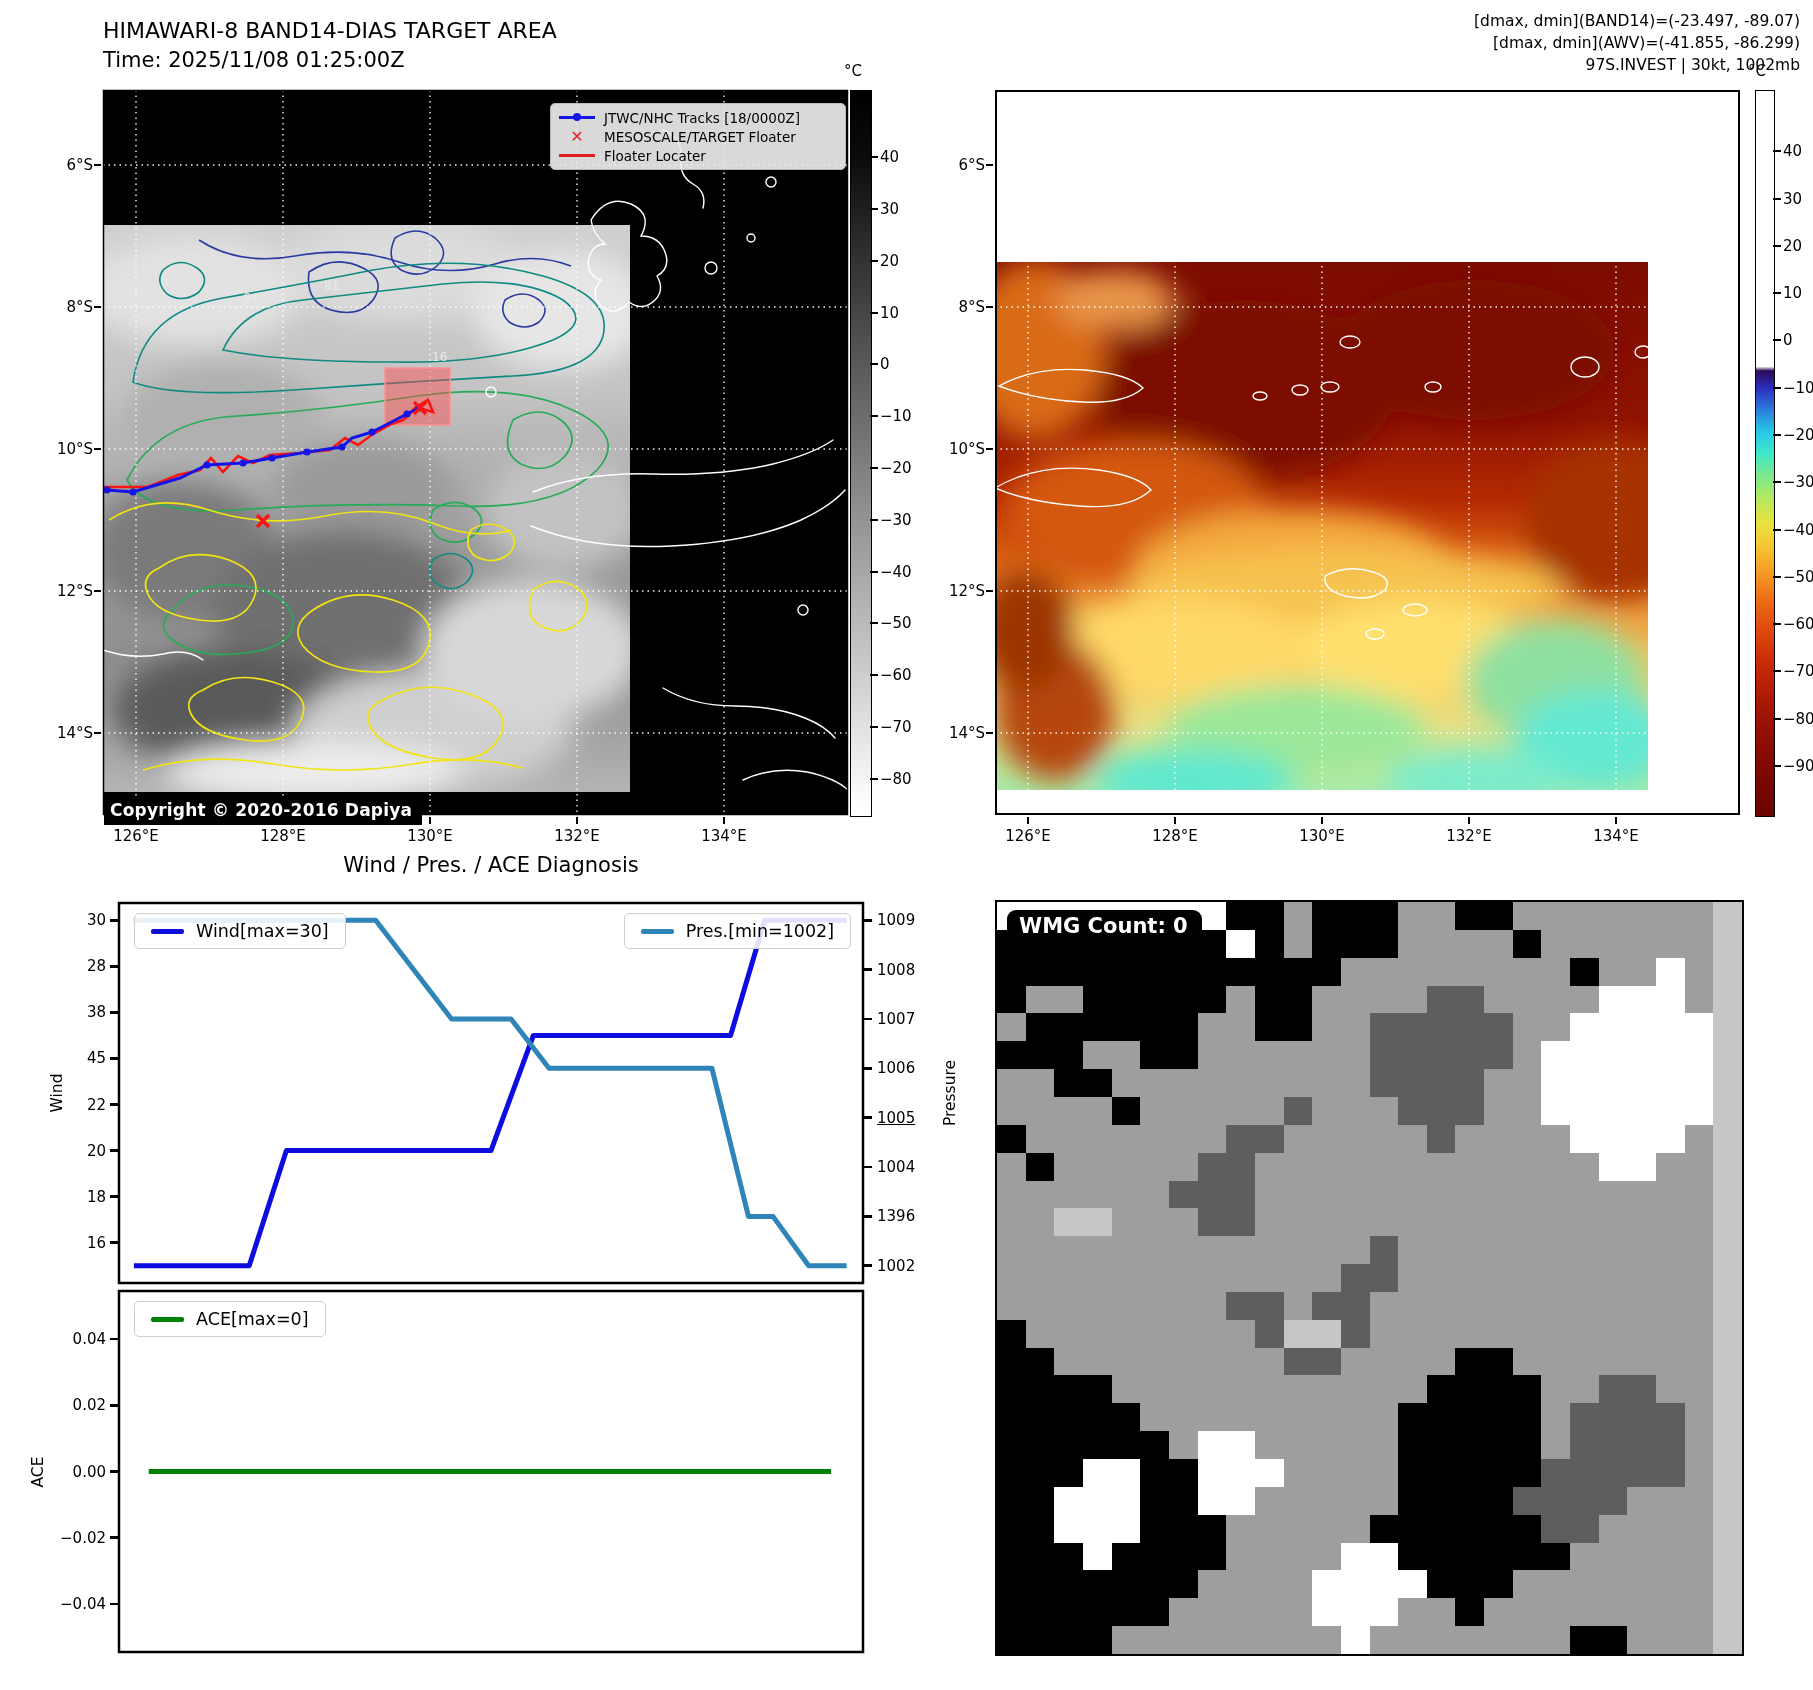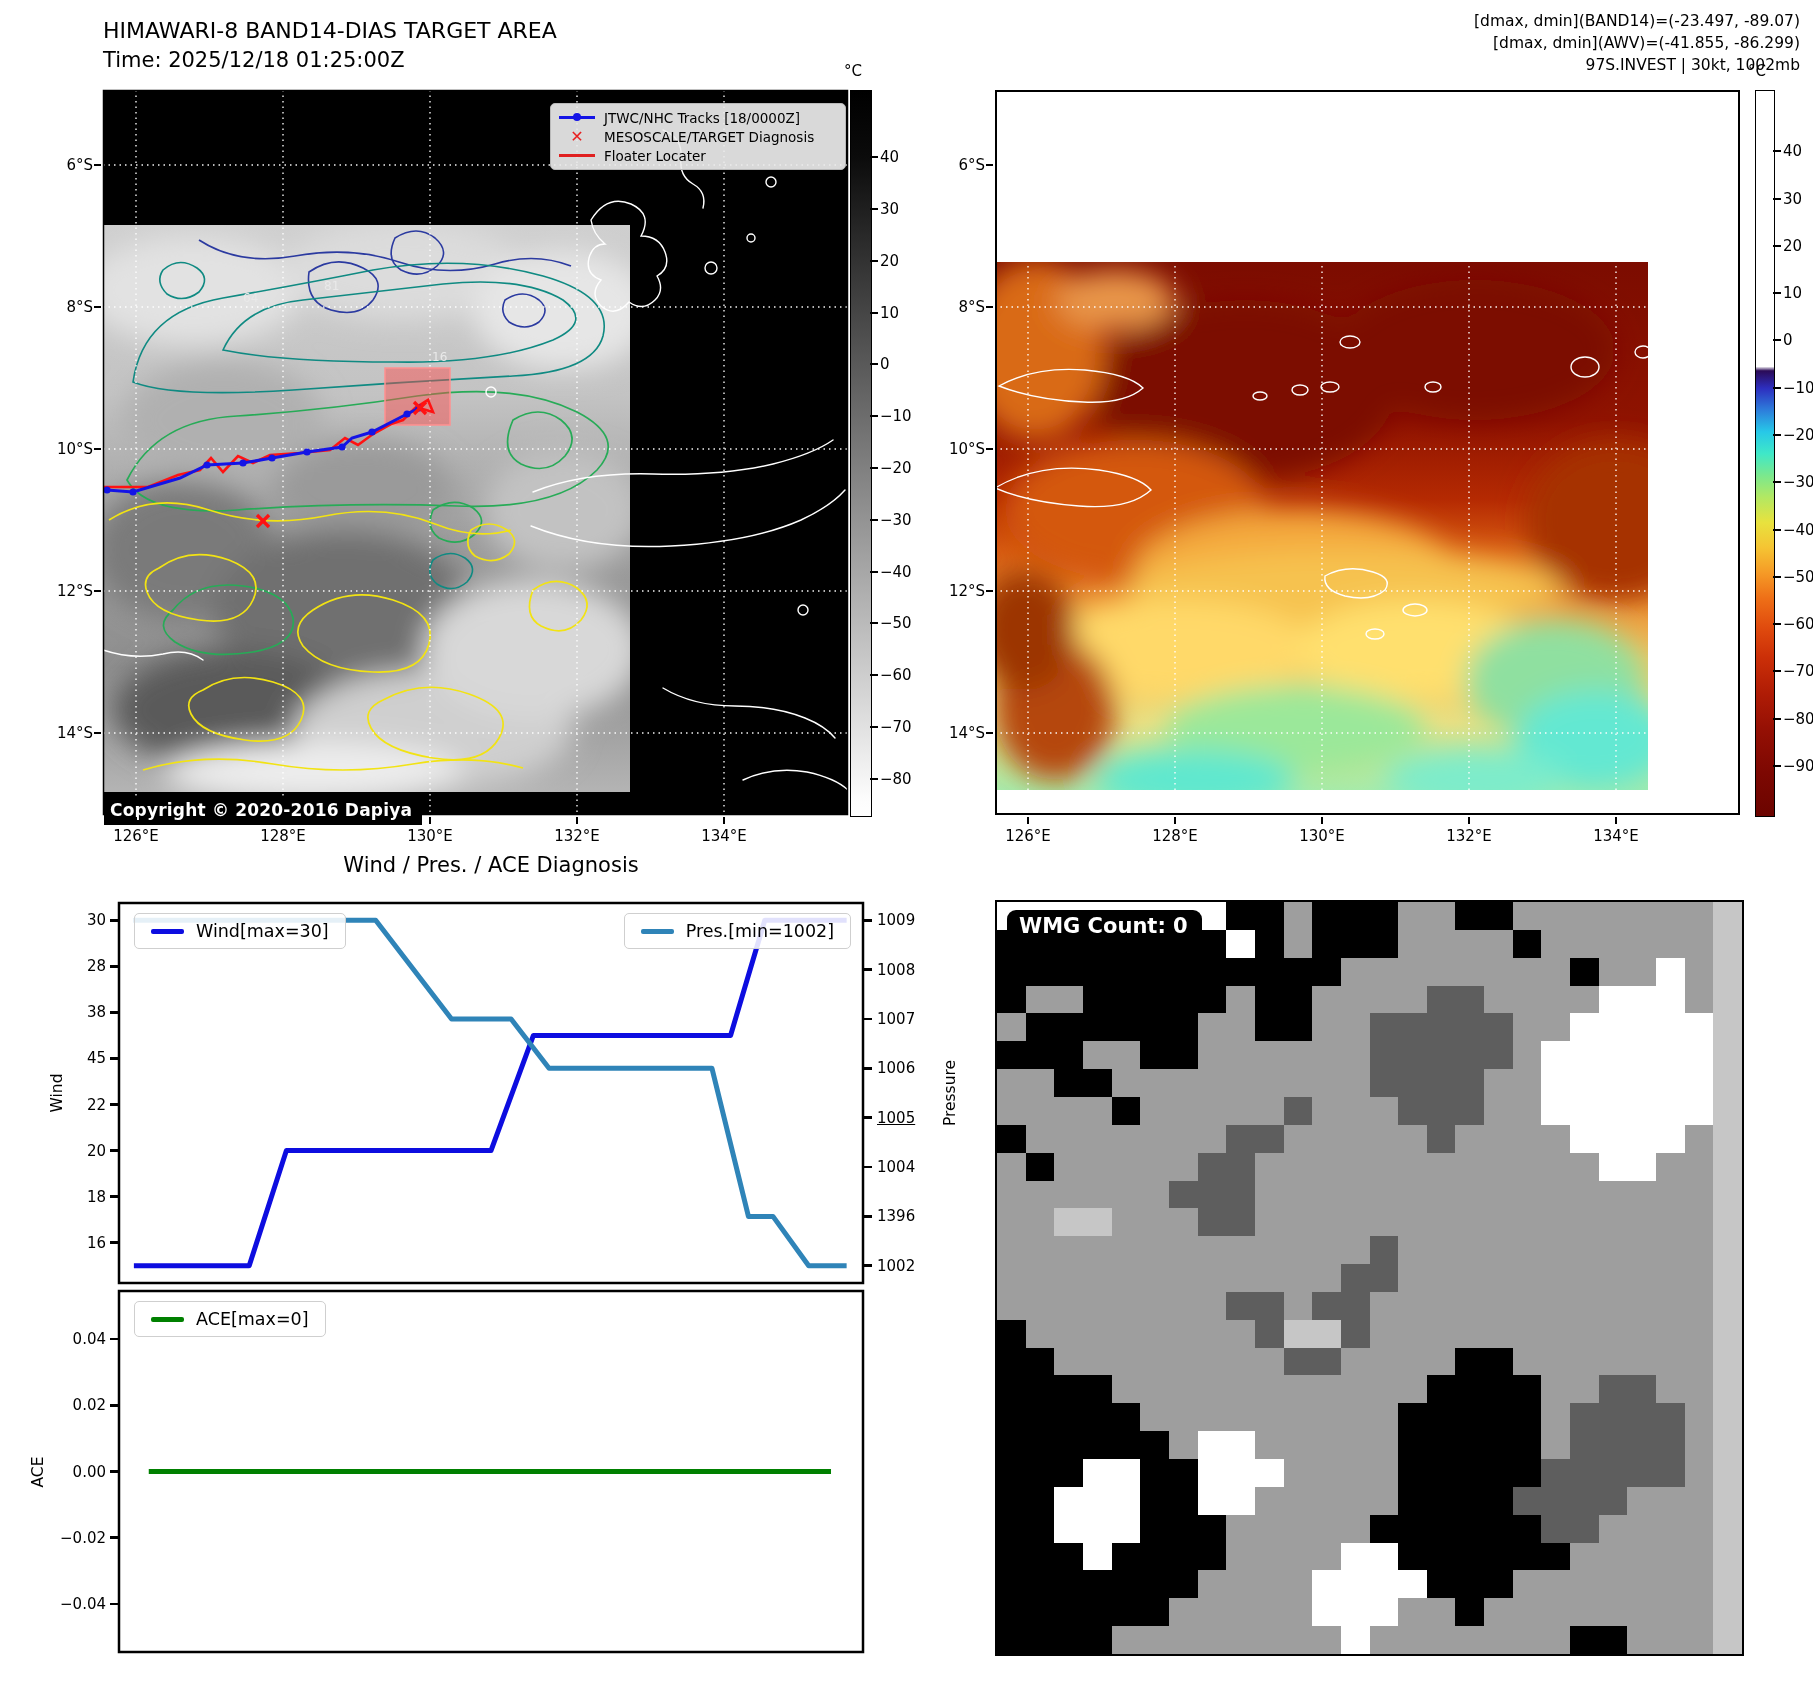--- a/index.html
+++ b/index.html
@@ -33,21 +33,21 @@
   .axis-title{position:absolute;font-size:15.5px;transform:translate(-50%,-50%) rotate(-90deg);}
   .chart-title{position:absolute;font-size:21px;transform:translateX(-50%);}
   svg{position:absolute;overflow:visible;}
 </style>
 </head>
 <body>
 
 <div id="root">
 
   <div class="lbl title1" style="left:103px;top:18px;">HIMAWARI-8 BAND14-DIAS TARGET AREA</div>
-  <div class="lbl title2" style="left:103px;top:48px;">Time: 2025/12/18 01:25:00Z</div>
+  <div class="lbl title2" style="left:103px;top:48px;">Time: 2025/11/08 01:25:00Z</div>
   <div class="lbl info" style="left:1800px;top:12px;">[dmax, dmin](BAND14)=(-23.497, -89.07)</div>
   <div class="lbl info" style="left:1800px;top:34px;">[dmax, dmin](AWV)=(-41.855, -86.299)</div>
   <div class="lbl info" style="left:1800px;top:56px;">97S.INVEST | 30kt, 1002mb</div>
 
   <svg id="map1" style="left:103px;top:90px;" width="745" height="725" viewBox="0 0 745 725">
     <defs>
       <filter id="b1" x="-40%" y="-40%" width="180%" height="180%">
           <feGaussianBlur stdDeviation="14"></feGaussianBlur>
         </filter>
       <filter id="b2" x="-40%" y="-40%" width="180%" height="180%">
@@ -171,21 +171,21 @@
           <span class="sym-bline">
             <span class="sym-dot"></span>
           </span>
         </span>
         <span>JTWC/NHC Tracks [18/0000Z]</span>
       </div>
       <div class="map-legend-row">
         <span class="sym">
           <span class="sym-x">✕</span>
         </span>
-        <span>MESOSCALE/TARGET Diagnosis</span>
+        <span>MESOSCALE/TARGET Floater</span>
       </div>
       <div class="map-legend-row">
         <span class="sym">
           <span class="sym-line"></span>
         </span>
         <span>Floater Locater</span>
       </div>
     </div>
   <div class="copyright" style="left:104px;top:797px;">Copyright © 2020-2016 Dapiya</div>
 

